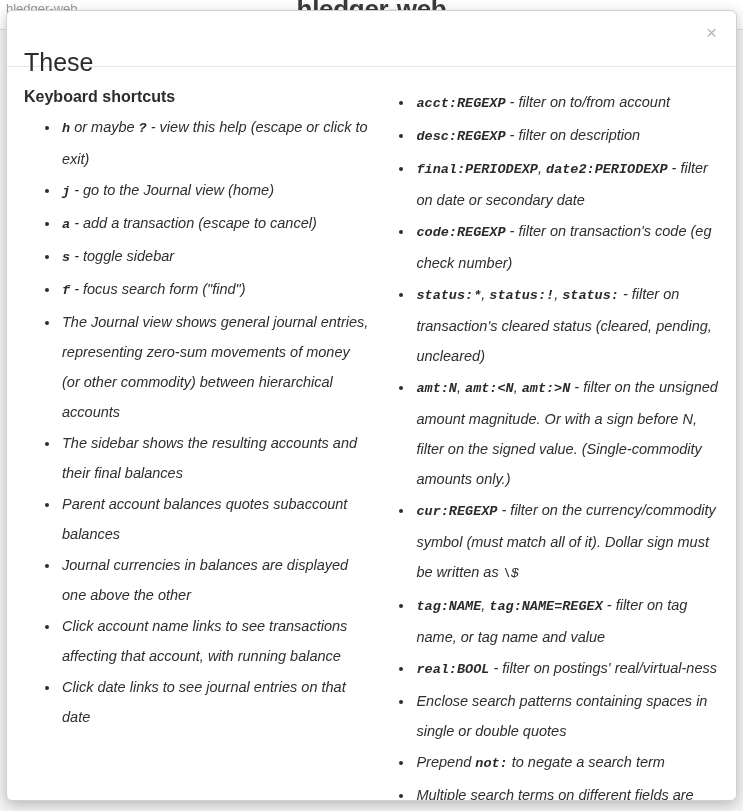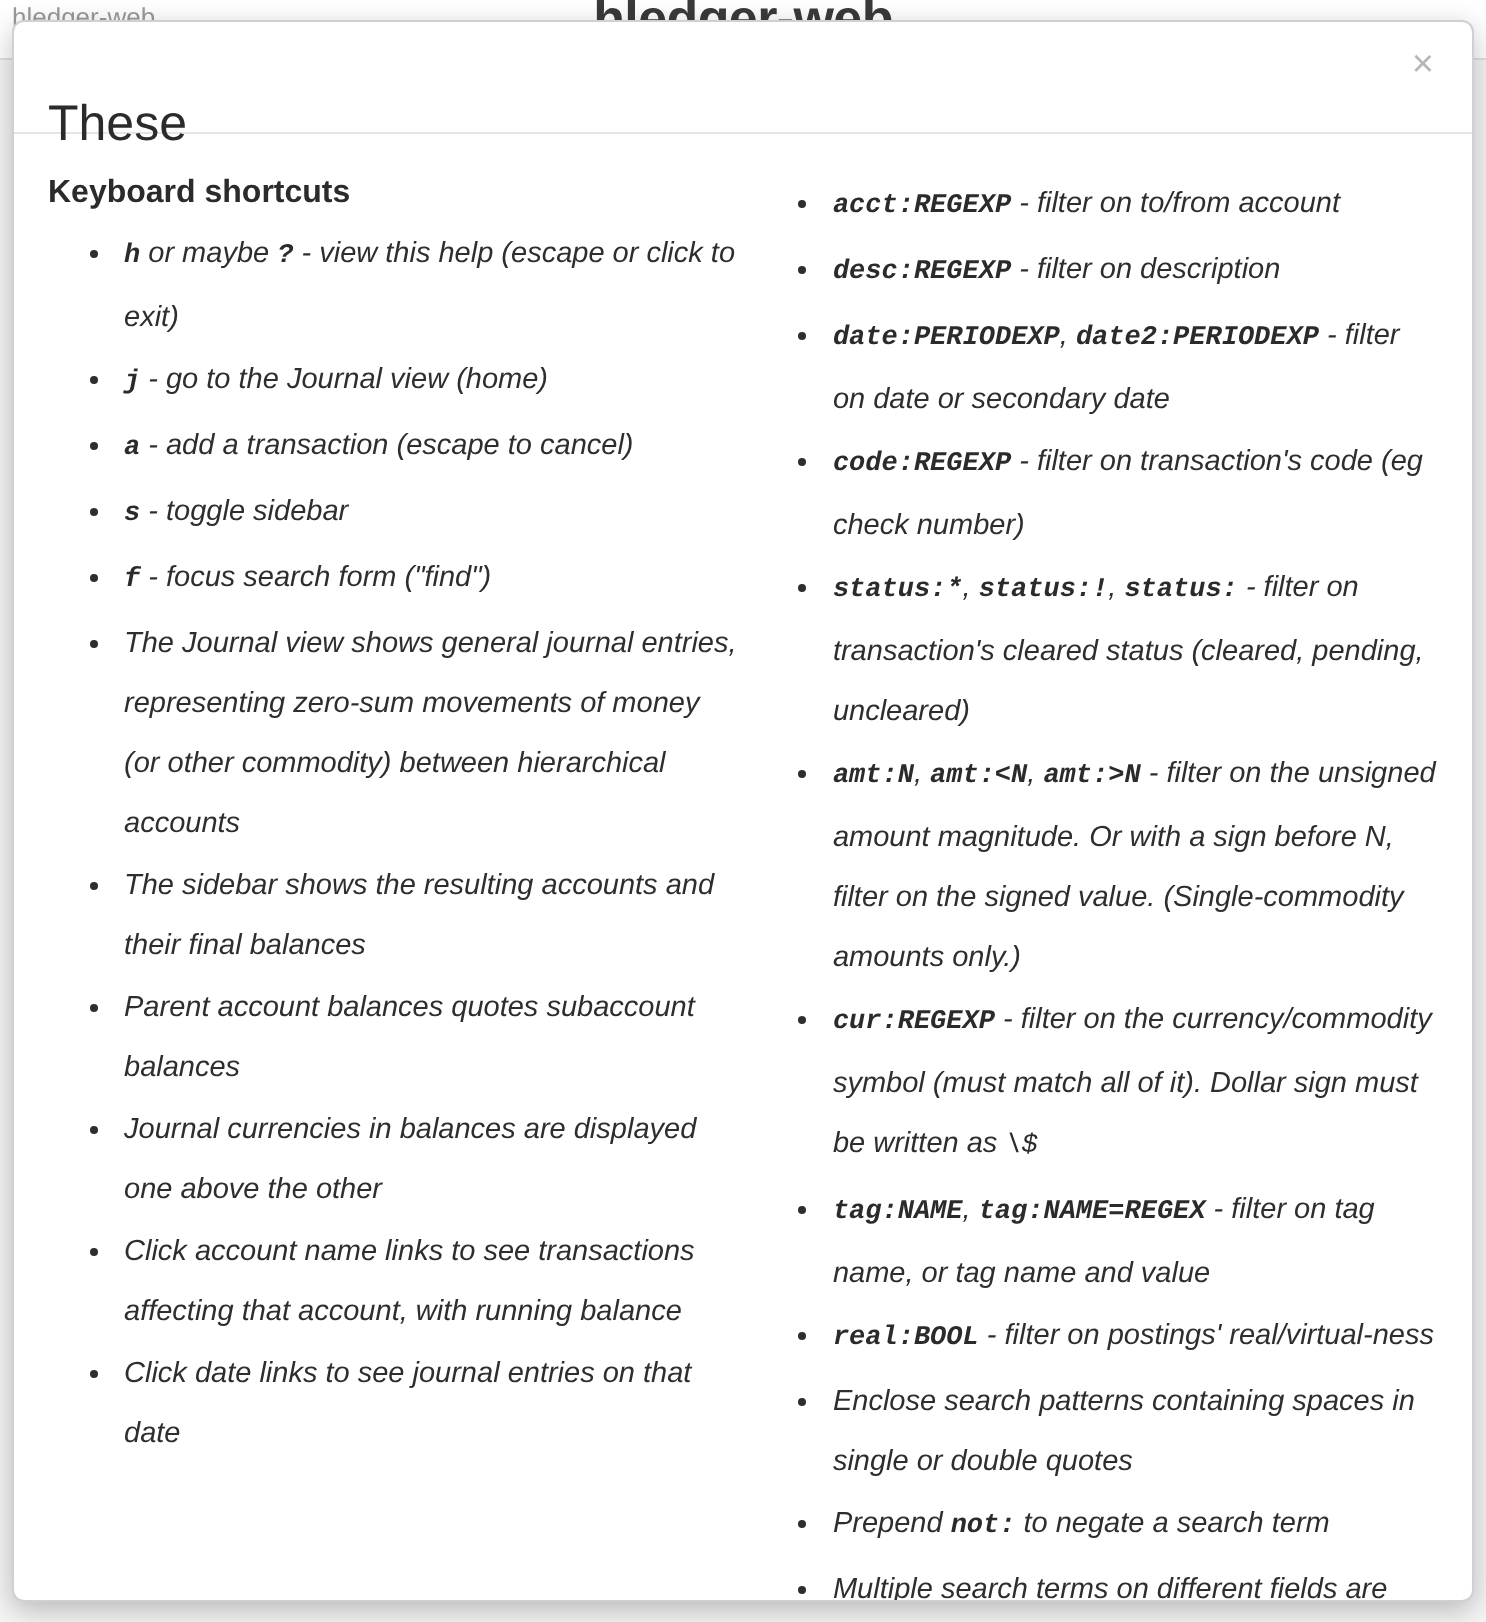--- a/index.html
+++ b/index.html
@@ -166,21 +166,21 @@
           <li>Journal currencies in balances are displayed one above the other</li>
           <li>Click account name links to see transactions affecting that account, with running balance</li>
           <li>Click date links to see journal entries on that date</li>
         </ul>
     </div>
 
     <div class="col col-right">
       <ul class="helplist" id="list-search">
           <li><code>acct:REGEXP</code> - filter on to/from account</li>
           <li><code>desc:REGEXP</code> - filter on description</li>
-          <li><code>date:PERIODEXP</code>, <code>date2:PERIODEXP</code> - filter on date or secondary date</li>
+          <li><code>final:PERIODEXP</code>, <code>date2:PERIODEXP</code> - filter on date or secondary date</li>
           <li><code>code:REGEXP</code> - filter on transaction's code (eg check number)</li>
           <li><code>status:*</code>, <code>status:!</code>, <code>status:</code> - filter on transaction's cleared status (cleared, pending, uncleared)</li>
           <li><code>amt:N</code>, <code>amt:&lt;N</code>, <code>amt:&gt;N</code> - filter on the unsigned amount magnitude. Or with a sign before N, filter on the signed value. (Single-commodity amounts only.)</li>
           <li><code>cur:REGEXP</code> - filter on the currency/commodity symbol (must match all of it). Dollar sign must be written as <span class="mono">\$</span></li>
           <li><code>tag:NAME</code>, <code>tag:NAME=REGEX</code> - filter on tag name, or tag name and value</li>
           <li><code>real:BOOL</code> - filter on postings' real/virtual-ness</li>
           <li>Enclose search patterns containing spaces in single or double quotes</li>
           <li>Prepend <code>not:</code> to negate a search term</li>
           <li>Multiple search terms on different fields are AND'ed, journal search terms on the same field are OR'ed</li>
           <li>These search terms also help with command-line hledger</li>

